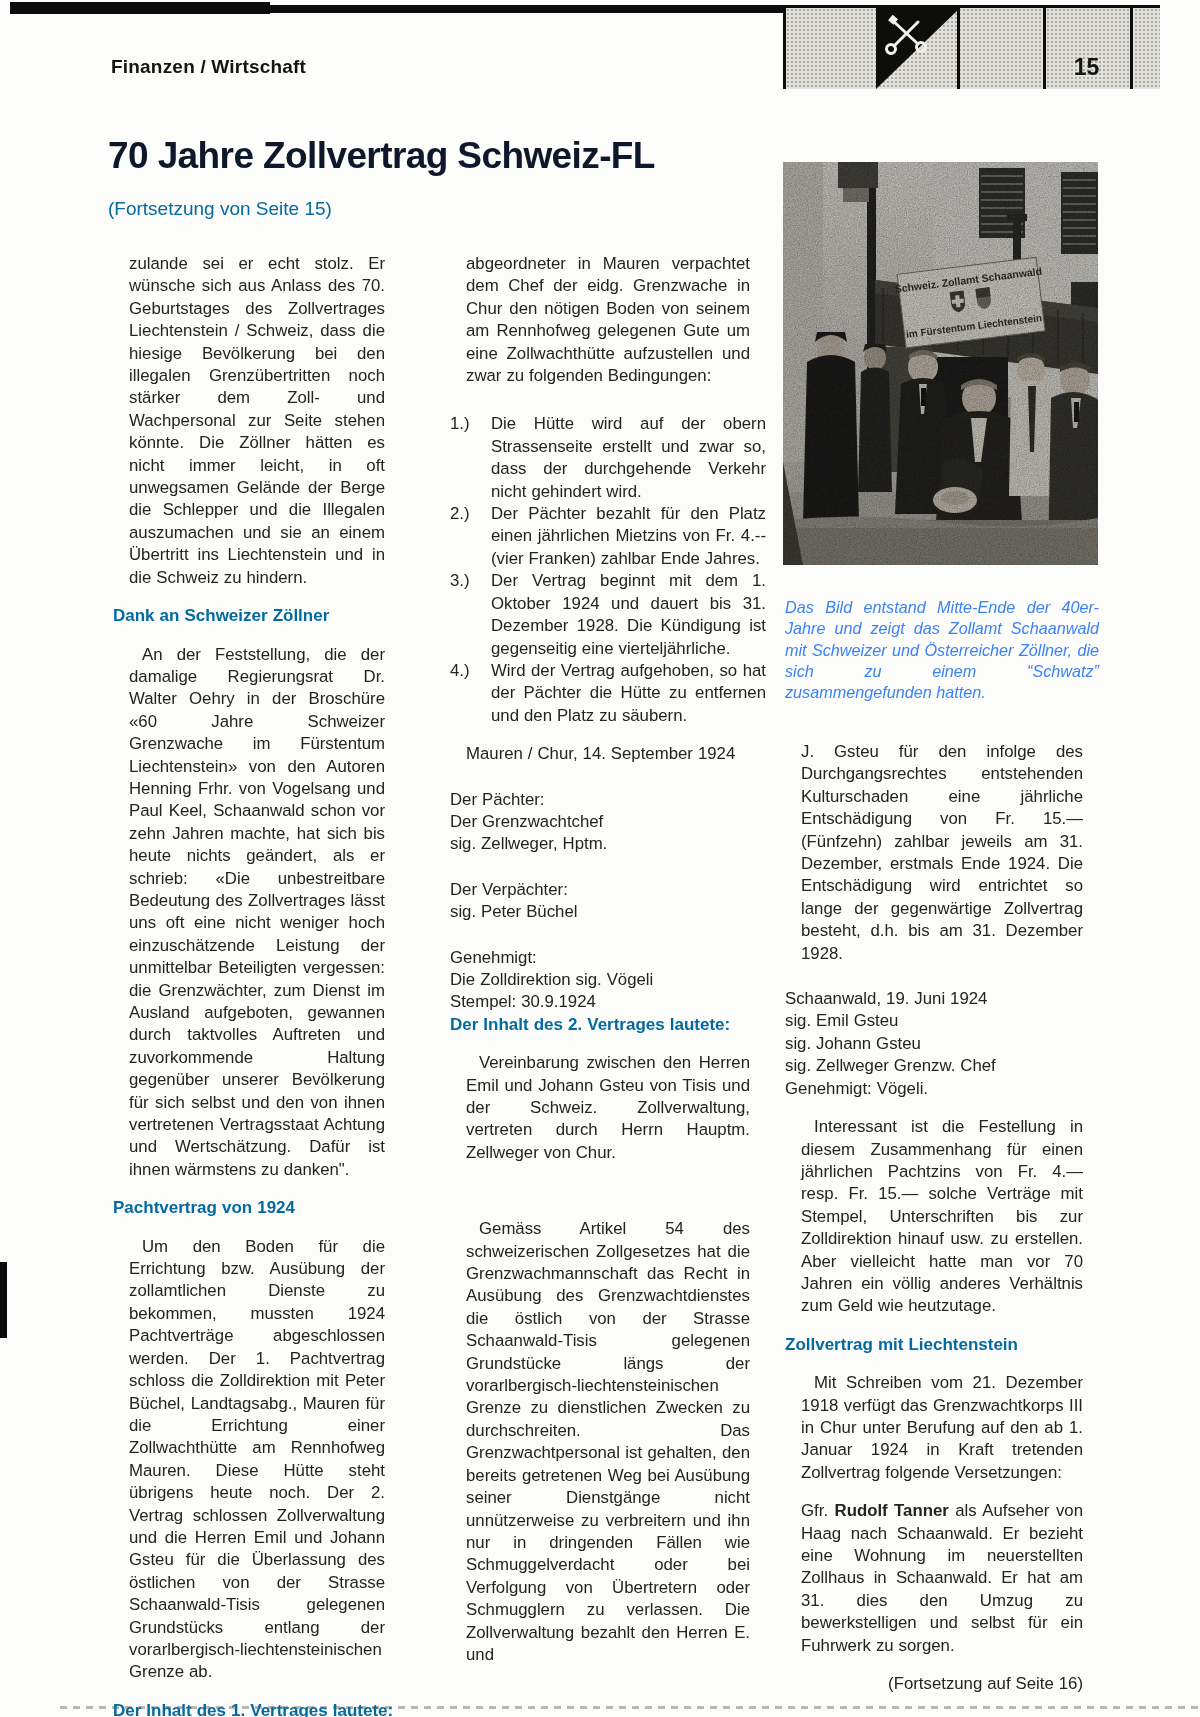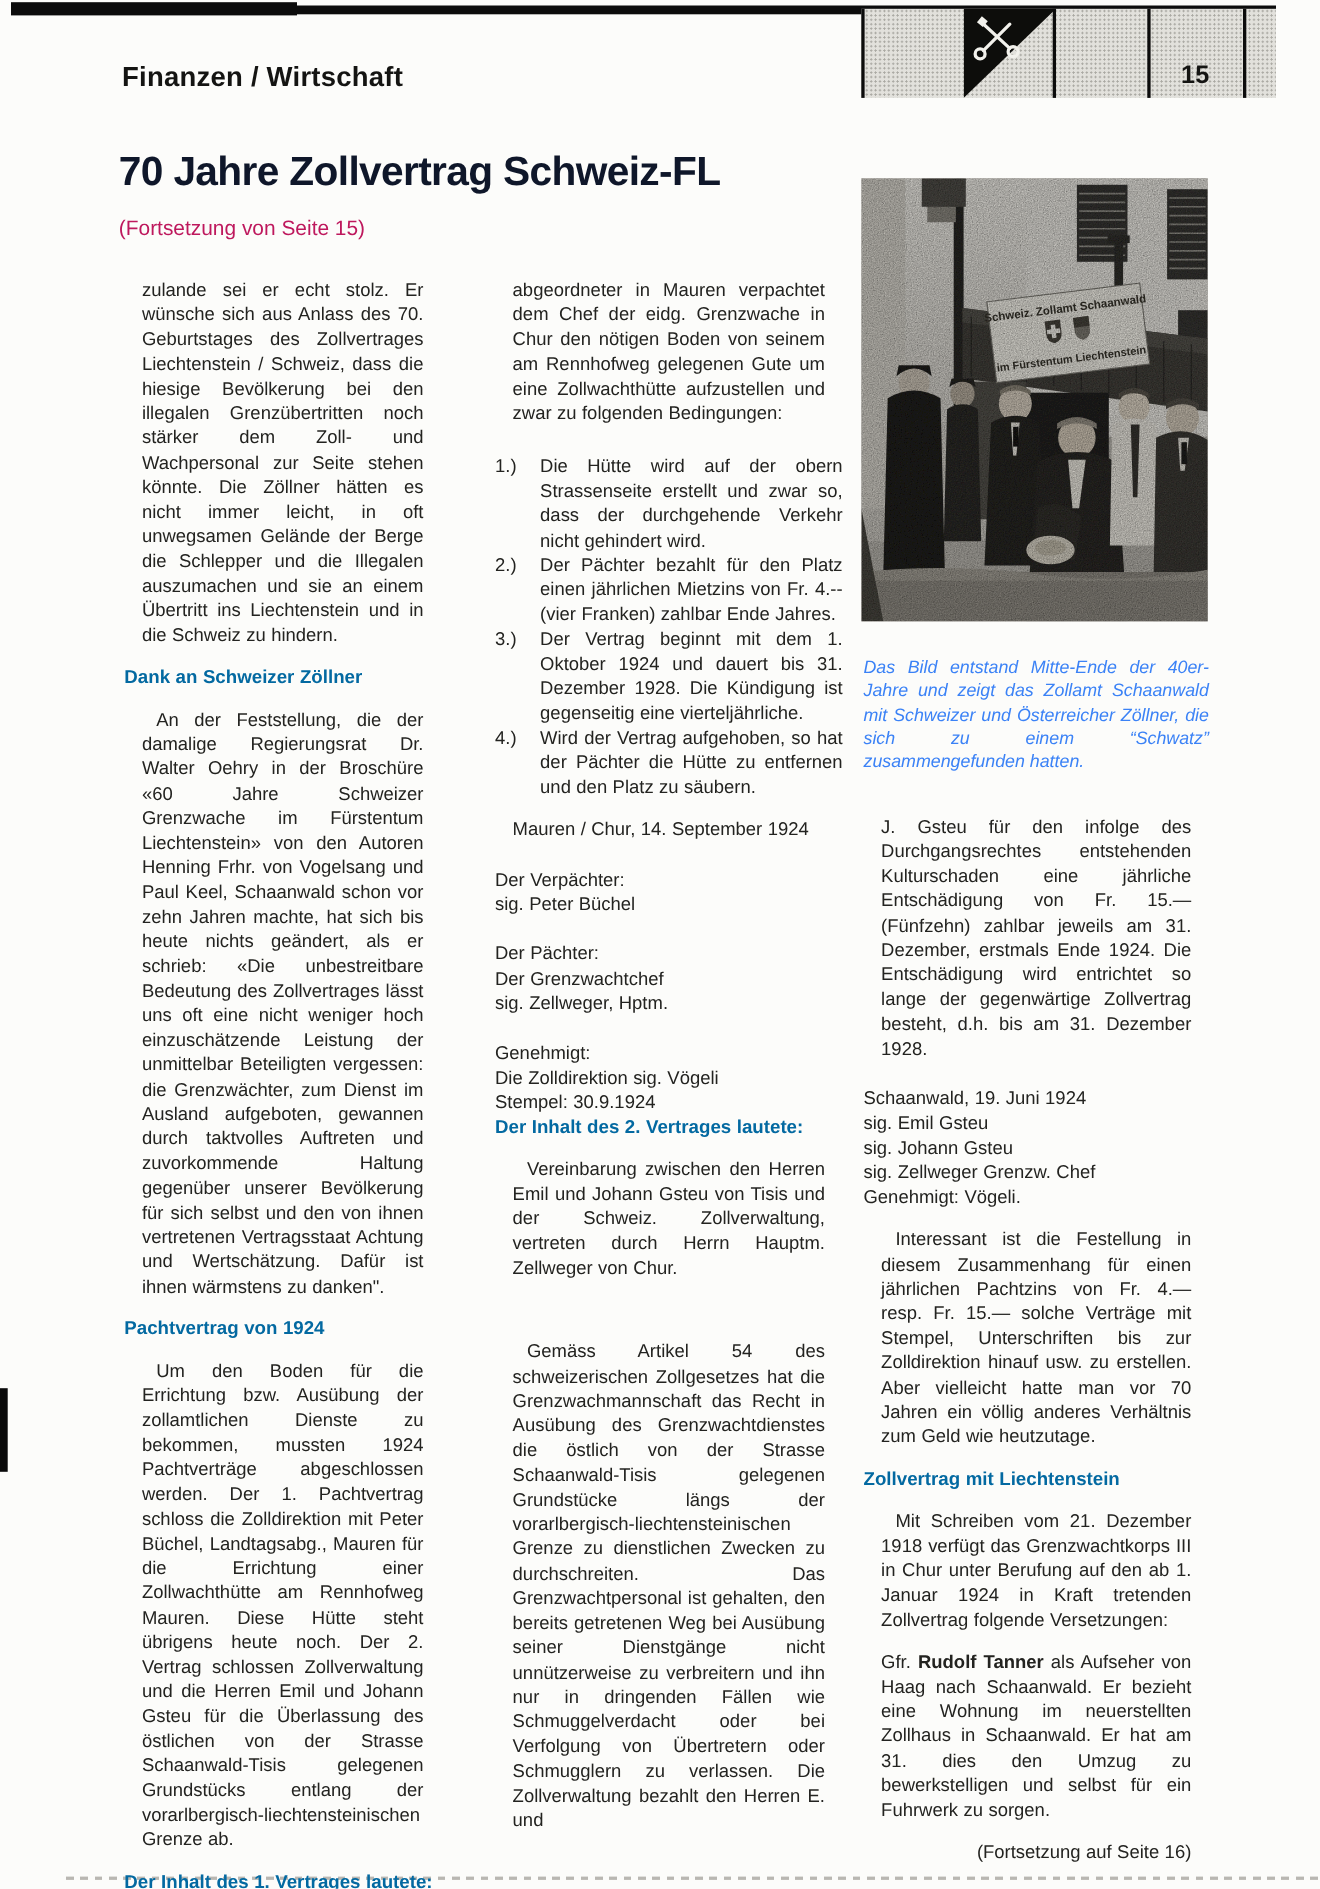--- a/index.html
+++ b/index.html
@@ -10,21 +10,21 @@
     color:#1b1b19;
     overflow:hidden;
   }
   
   .topbar-thick{position:absolute;left:10px;top:2px;width:260px;height:12px;background:#0c0c0c;}
   .topbar{position:absolute;left:10px;top:5px;width:1150px;height:8px;background:#0c0c0c;}
   .edge-mark{position:absolute;left:0;top:1262px;width:7px;height:76px;background:#0a0a0a;}
   .bottom-scanline{position:absolute;left:60px;top:1706px;width:1140px;height:3px;
     background:repeating-linear-gradient(90deg,#b9b7b2 0 7px,transparent 7px 13px);}
   
-  .section-label{position:absolute;left:111px;top:56px;font-size:25px;font-weight:bold;letter-spacing:0.2px;color:#141412;text-align:right;}
+  .section-label{position:absolute;left:111px;top:56px;font-size:19px;font-weight:bold;letter-spacing:0.2px;color:#141412;text-align:right;}
   .header-box{
     position:absolute;left:783px;top:8px;width:377px;height:81px;
     background-color:#e2e1dc;
     background-image:radial-gradient(#a9a8a2 0.8px,transparent 0.9px);
     background-size:4px 4px;
     border-left:3px solid #0c0c0c;
     box-sizing:border-box;
   }
   .header-box .vline{position:absolute;top:0;width:3px;height:81px;background:#0c0c0c;}
   .hv1{left:171px;} .hv2{left:257px;} .hv3{left:344px;}
@@ -33,21 +33,21 @@
     clip-path:polygon(0 0,100% 0,0 100%);
     background:#0d0d0b;
   }
   .scissors-wrap{position:absolute;left:96px;top:4px;width:46px;height:46px;}
   .page-number{position:absolute;left:257px;top:0;width:87px;height:81px;
     display:flex;align-items:flex-end;justify-content:center;
     font-size:23px;font-weight:bold;color:#141412;padding-bottom:8px;box-sizing:border-box;}
   
   .article-title{position:absolute;left:108px;top:135px;width:700px;
     font-size:37px;font-weight:bold;letter-spacing:-0.6px;color:#0f172a;}
-  .article-subtitle{position:absolute;left:108px;top:198px;font-size:19px;color:#be185d;}
+  .article-subtitle{position:absolute;left:108px;top:198px;font-size:19px;color:#0369a1;}
   
   .col{position:absolute;font-size:16.8px;line-height:22.4px;text-align:justify;
     hyphens:auto;-webkit-hyphens:auto;word-spacing:0.3px;color:#232320;}
   .col p{margin:16px;}
   .col p.ind{text-indent:13px;}
   .col1{left:113px;top:237px;width:288px;}
   .col2{left:450px;top:237px;width:316px;}
   .col3{left:785px;top:725px;width:314px;}
   h3.subhead{font-size:17px;font-weight:bold;margin:0;color:#0369a1;text-align:left;}
   .c1-h1{margin-top:50px;margin-bottom:27px;}
@@ -241,27 +241,27 @@
       <span class="num">3.)</span>
       <span class="itxt">Der Vertrag beginnt mit dem 1. Oktober 1924 und dauert bis 31. Dezember 1928. Die Kündigung ist gegenseitig eine vierteljährliche.</span>
     </div>
     <div class="numitem">
       <span class="num">4.)</span>
       <span class="itxt">Wird der Vertrag aufgehoben, so hat der Pächter die Hütte zu entfernen und den Platz zu säubern.</span>
     </div>
   </div>
   <p class="dateline">Mauren / Chur, 14. September 1924</p>
   <div class="sigblock">
-    <div>Der Verpächter:</div>
-    <div>sig. Peter Büchel</div>
-  </div>
-  <div class="sigblock">
     <div>Der Pächter:</div>
     <div>Der Grenzwachtchef</div>
     <div>sig. Zellweger, Hptm.</div>
+  </div>
+  <div class="sigblock">
+    <div>Der Verpächter:</div>
+    <div>sig. Peter Büchel</div>
   </div>
   <div class="sigblock">
     <div>Genehmigt:</div>
     <div>Die Zolldirektion sig. Vögeli</div>
     <div>Stempel: 30.9.1924</div>
   </div>
   <h3 class="subhead c2-h1">Der Inhalt des 2. Vertrages lautete:</h3>
   <p class="ind c2-p2">Vereinbarung zwischen den Herren Emil und Johann Gsteu von Tisis und der Schweiz. Zollverwaltung, vertreten durch Herrn Hauptm. Zellweger von Chur.</p>
   <div class="gap22"></div>
   <p class="ind">Gemäss Artikel 54 des schweizerischen Zollgesetzes hat die Grenzwachmannschaft das Recht in Ausübung des Grenzwachtdienstes die östlich von der Strasse Schaanwald-Tisis gelegenen Grundstücke längs der vorarlbergisch-liechtensteinischen Grenze zu dienstlichen Zwecken zu durchschreiten. Das Grenzwachtpersonal ist gehalten, den bereits getretenen Weg bei Ausübung seiner Dienstgänge nicht unnützerweise zu verbreitern und ihn nur in dringenden Fällen wie Schmuggelverdacht oder bei Verfolgung von Übertretern oder Schmugglern zu verlassen. Die Zollverwaltung bezahlt den Herren E. und</p>

